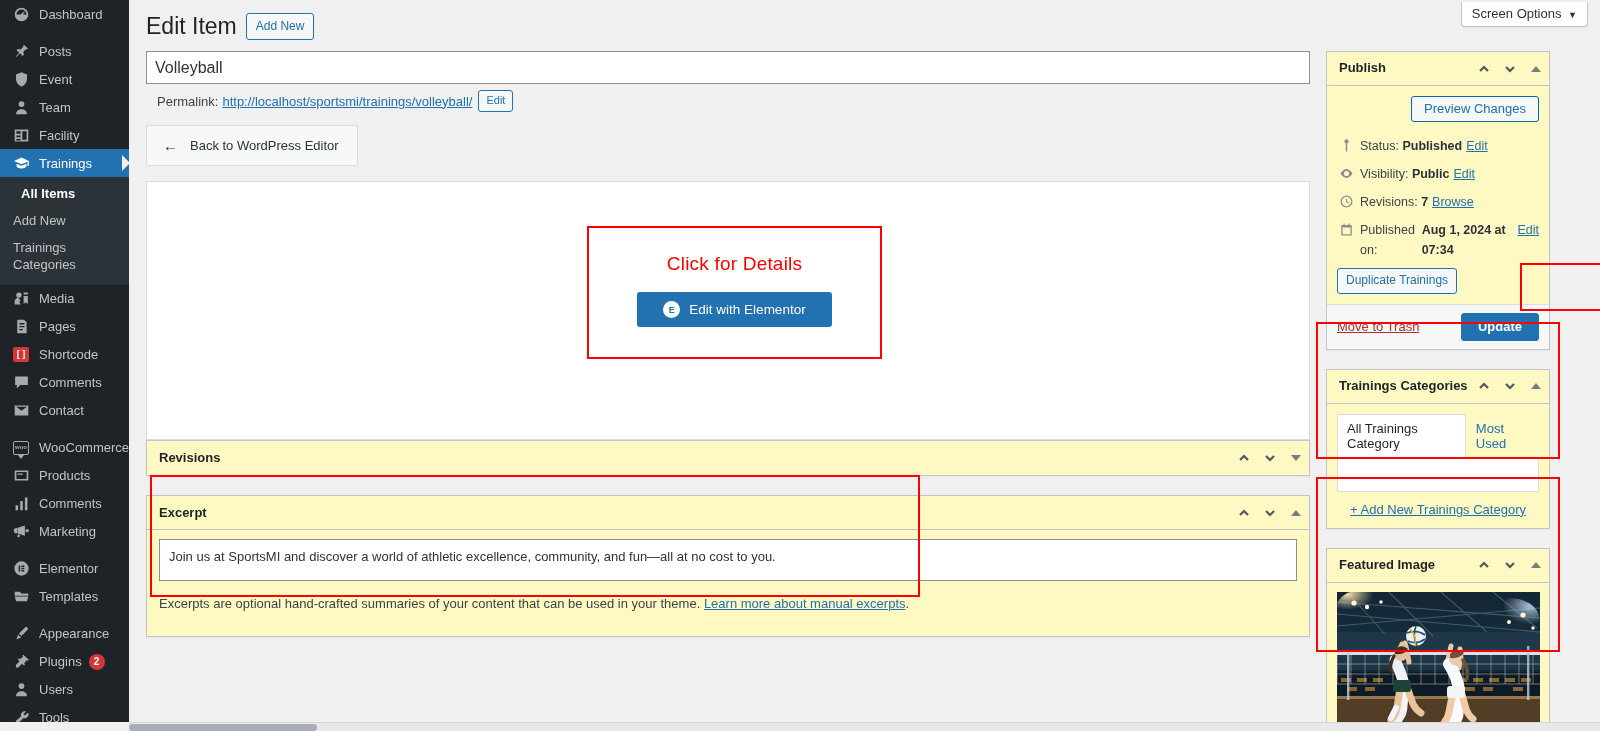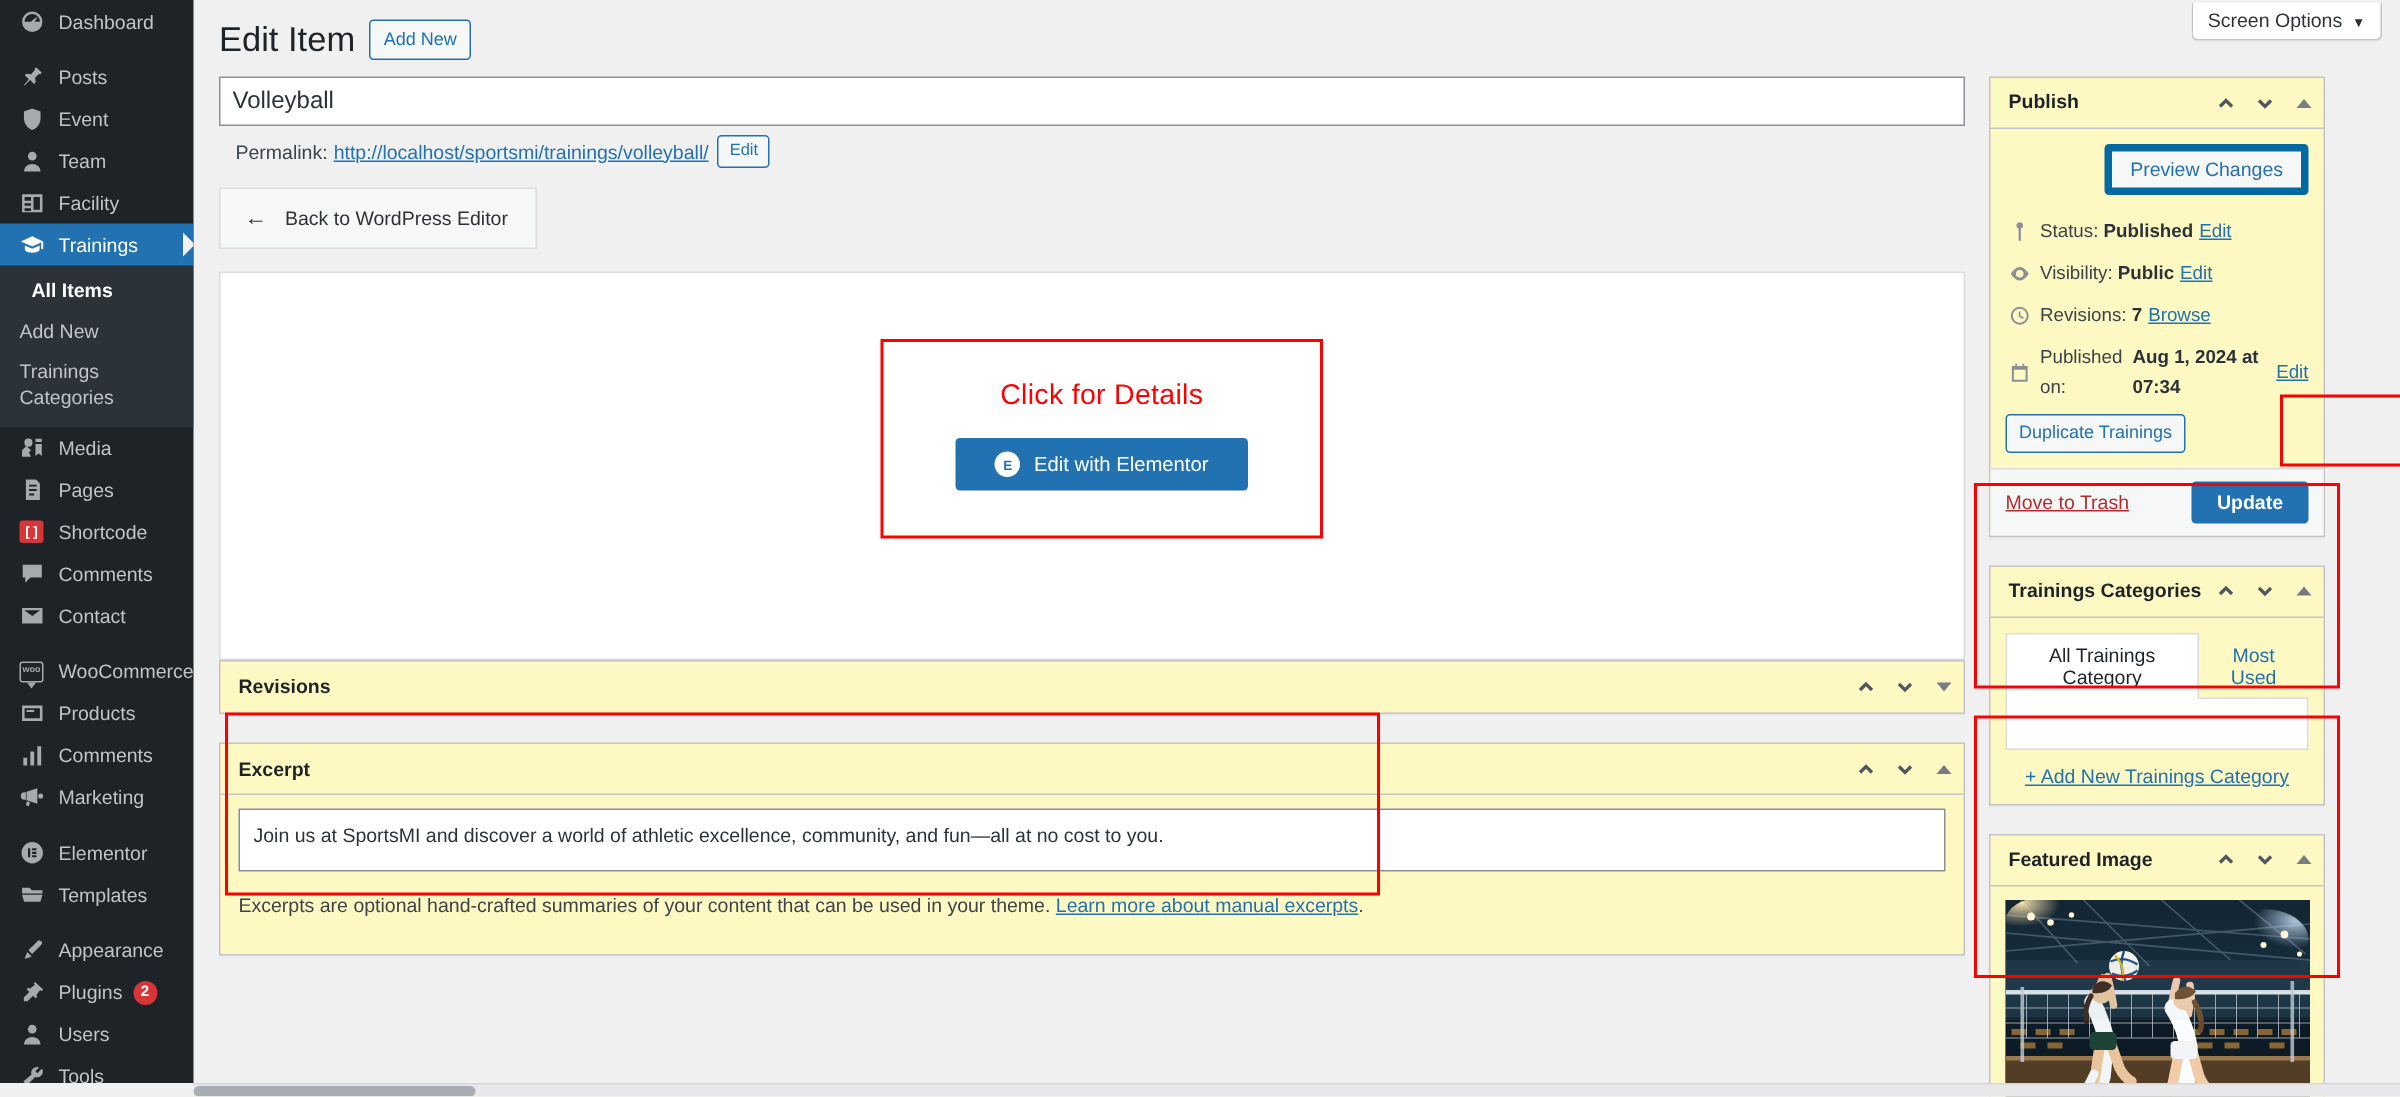--- a/index.html
+++ b/index.html
@@ -286,29 +286,29 @@
   .excerpt-help a { color:#2271b1; text-decoration:underline; }
 
   #revisionsdiv { width:1164px; }
 
   
   #submitdiv .inside { padding:0; }
   .minor-publishing { padding:10px 10px 0 10px; }
   .preview-row { display:flex; justify-content:flex-end; padding-bottom:10px; }
   .preview-btn {
     background:#f6f7f7;
-    border:5px solid #0369a1;
+    border:1px solid #0369a1;
     color:#2271b1;
     border-radius:3px;
     font-size:13px;
     padding:4px 12px 5px;
     cursor:pointer;
   }
   .misc-pub {
-    display:flex; align-items:center;
+    display:flex; 
     padding:4px 0 4px 0;
     font-size:12.5px;
     color:#3c434a;
     line-height:1.6;
   }
   .misc-pub .ic {
     width:18px; height:18px; margin-right:5px;
     display:flex; align-items:center; justify-content:center;
     color:#8c8f94; flex:0 0 18px;
   }
@@ -330,21 +330,21 @@
     color:#fff;
     border-radius:3px;
     font-size:13px;
     font-weight:600;
     padding:5px 16px 6px;
     cursor:pointer;
     font-family:"Liberation Sans", sans-serif;
   }
 
   
-  .cat-tabs { display:flex; border-bottom:1px solid #dcdcde; margin:0 0 0 0;text-align:center; }
+  .cat-tabs { display:flex; border-bottom:1px solid #dcdcde; margin:0 0 0 0; }
   .cat-tab {
     font-size:13px;
     padding:6px 9px 7px;
     cursor:pointer;
     border:1px solid transparent;
     border-bottom:none;
     margin-bottom:-1px;
     color:#2271b1;
   }
   .cat-tab.active {

